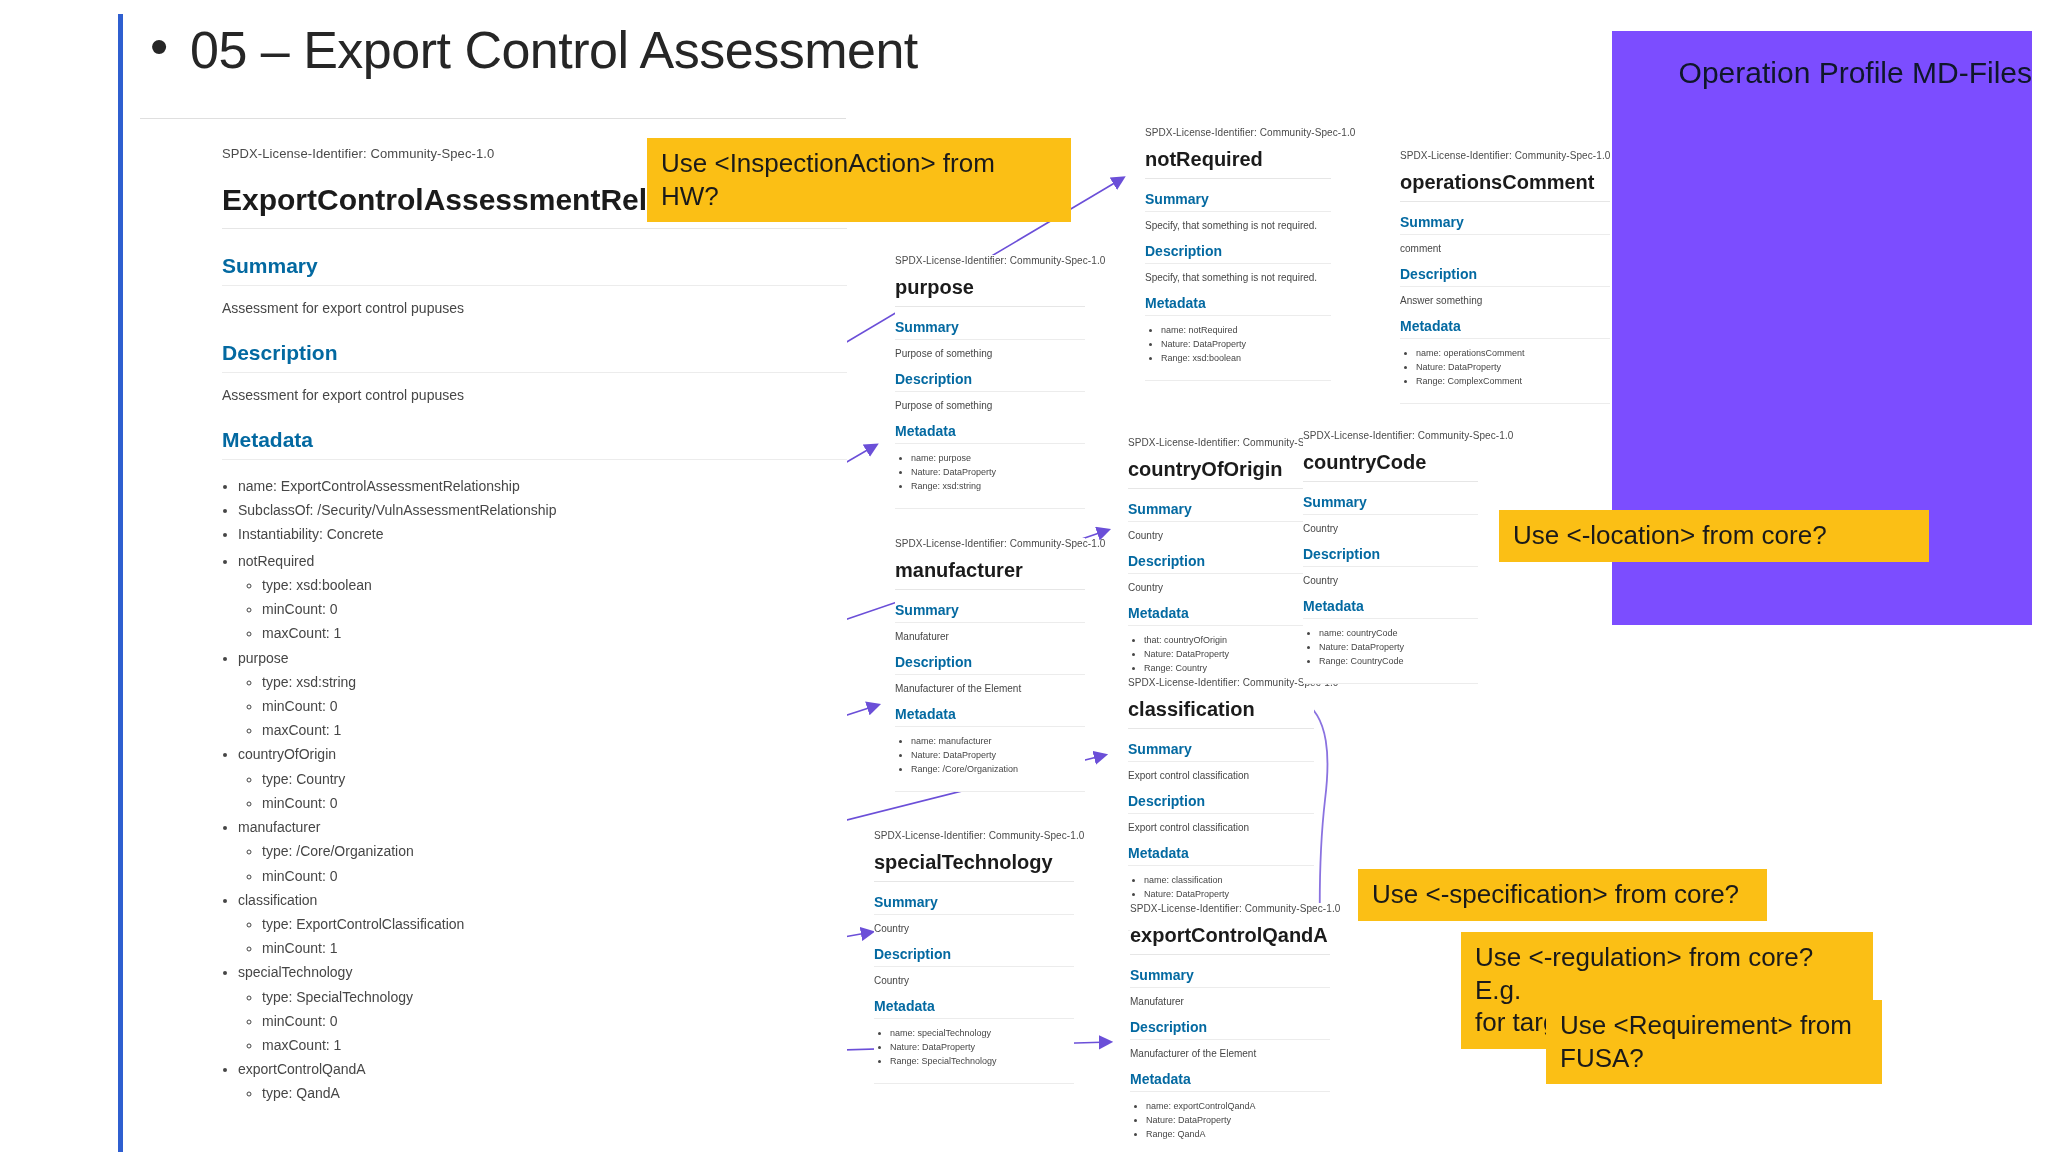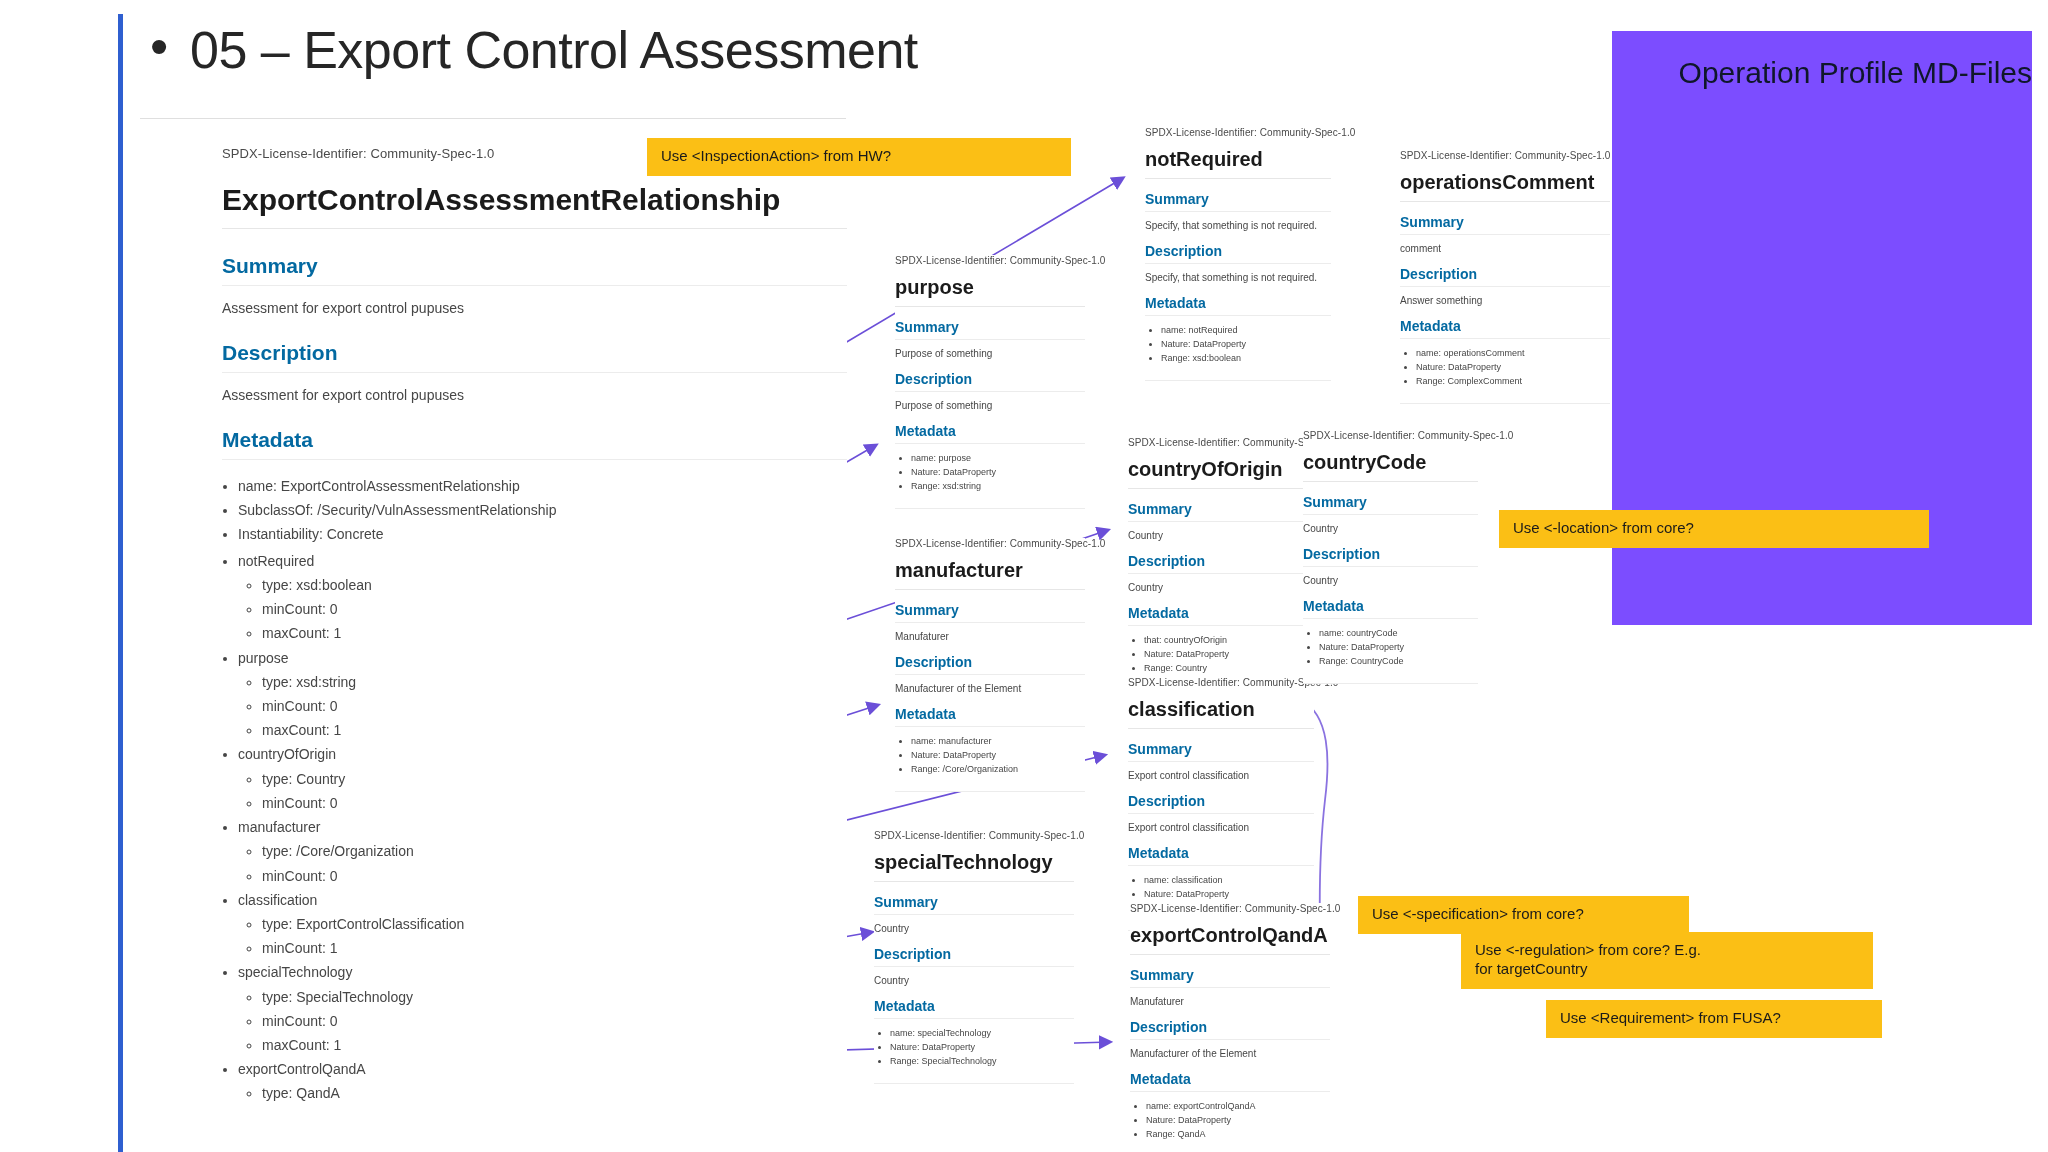--- a/index.html
+++ b/index.html
@@ -37,26 +37,26 @@
     background: #7c4dff;
   }
   .purple-box .pb-text {
     color: #0f172a; font-size: 30px; text-align: right;
     padding-top: 22px; line-height: 1.35;
   }
 
   
   .callout {
     position: absolute; background: #fbbf15; color: #1a1a1a;
-    font-size: 15px; line-height: 1.25;
+    font-size: 26px; line-height: 1.25;
     padding: 9px 14px 10px 14px; white-space: pre-line;
   }
   #callout-inspection { left: 647px;  top: 138px;  width: 424px; }
   #callout-location   { left: 1499px; top: 510px;  width: 430px; }
-  #callout-spec       { left: 1358px; top: 896px;  width: 331px; }
+  #callout-spec       { left: 1358px; top: 869px;  width: 409px; }
   #callout-regulation { left: 1461px; top: 932px;  width: 412px; }
   #callout-requirement{ left: 1546px; top: 1000px; width: 336px; }
 
   
   .card { position: absolute; background: #fff; }
   .spdx {
     font-size: 10px; color: #4a4a4a; margin-bottom: 10px;
     letter-spacing: 0.1px; white-space: nowrap;
   }
   .card .doc-h1 {

